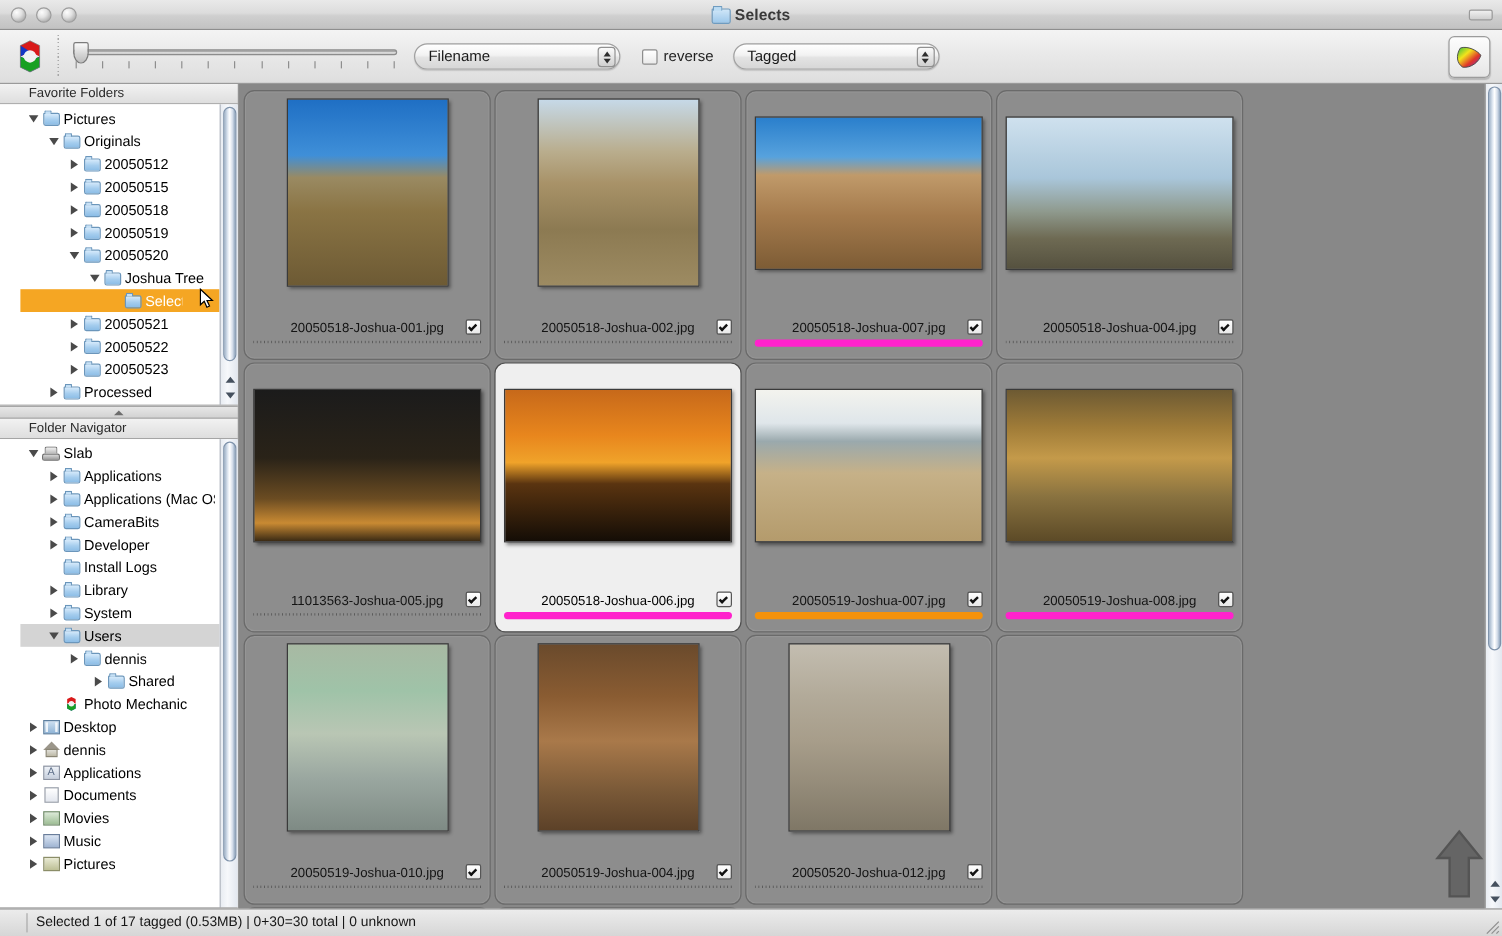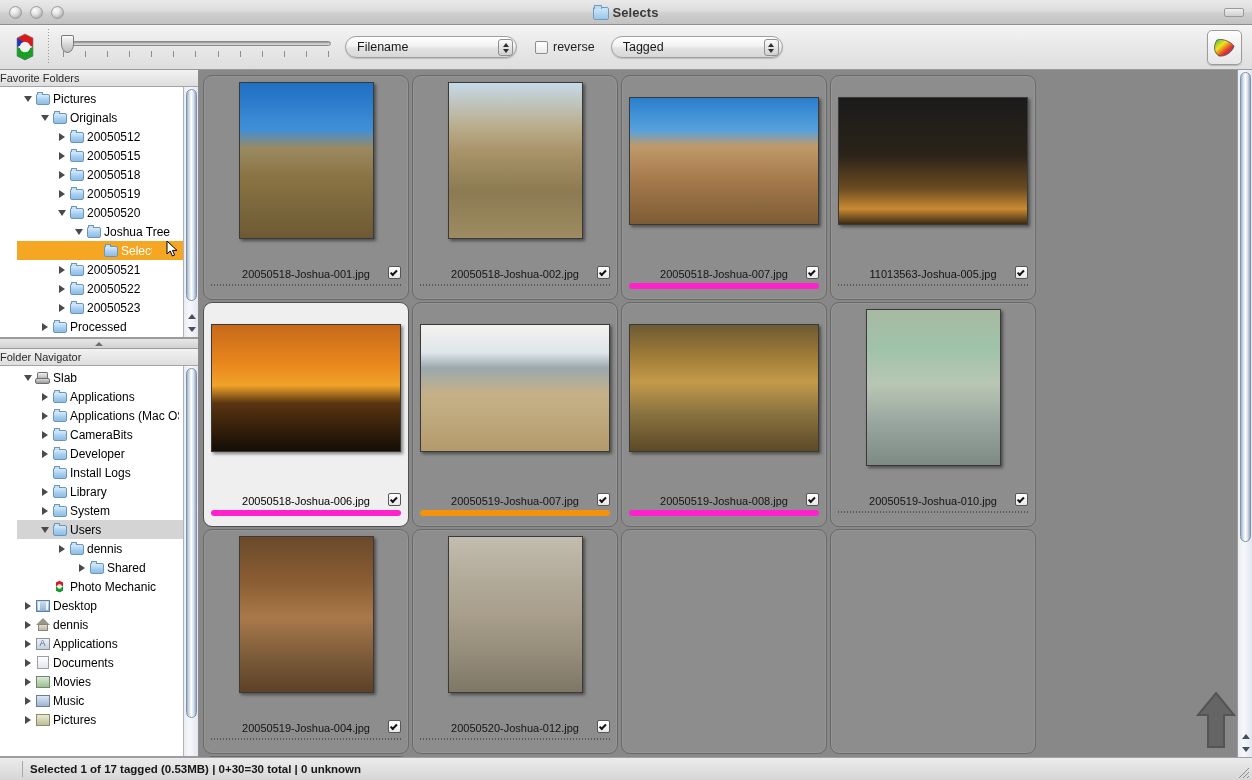--- a/index.html
+++ b/index.html
@@ -139,21 +139,21 @@
     width: 199px; flex: 0 0 199px;
     display: flex; flex-direction: column;
     background: #d9d9d9;
     border-right: 1px solid #8c8c8c;
   }
   .pane-head {
     height: 17px; flex: 0 0 17px;
     background: linear-gradient(to bottom,#f2f2f2,#dedede);
     border-bottom: 1px solid #a5a5a5;
     font-size: 11px; color: #2a2a2a;
-    display: flex; align-items: center; padding-left: 0;
+    display: flex; align-items: center; padding-left: 24px;
   }
   .tree-wrap {
     position: relative; flex: 1 1 auto; min-height: 0;
     background: #ffffff;
     border: 1px solid #9b9b9b; border-top: none; border-left: none; border-right: none;
     display: flex;
   }
   .tree {
     flex: 1 1 auto; overflow: hidden; background: #fff;
     padding-top: 2px;
@@ -307,21 +307,21 @@
   #drag-arrow {
     position: absolute; right: 8px; bottom: 6px;
     width: 56px; height: 62px; pointer-events: none; opacity: .55;
   }
 
   
   #statusbar {
     height: 23px; flex: 0 0 23px;
     background: linear-gradient(to bottom,#ececec,#d6d6d6);
     border-top: 1px solid #a0a0a0;
-    display: flex; align-items: center; position: relative; font-weight: bold;
+    display: flex; align-items: center; position: relative;
   }
   #status-text { font-size: 11.5px; color: #161616; margin-left: 30px; }
   #status-div { position: absolute; left: 22px; top: 3px; bottom: 3px; width: 1px; background: #a9a9a9; }
   #resize-grip { position: absolute; right: 2px; bottom: 1px; width: 14px; height: 14px; }
 </style>
 </head>
 <body>
 
 <div id="window">
 
@@ -857,20 +857,34 @@
                 <span class="cap-name">20050518-Joshua-007.jpg</span>
                 <span class="cap-check">
                   <span class="mark"></span>
                 </span>
               </div>
               <span class="tagbar" style="background:#ff22cc"></span>
             </div>
           </div>
           <div class="cell">
             <div class="thumb-box">
+              <div class="thumb" style="width:190px;height:128px;background-image:linear-gradient(#cfe1ee 0%,#a9c6da 40%,#8f9a8e 62%,#6e6a53 80%,#55513f 100%)"></div>
+            </div>
+            <div class="caption">
+              <div class="cap-line">
+                <span class="cap-name">20050518-Joshua-004.jpg</span>
+                <span class="cap-check">
+                  <span class="mark"></span>
+                </span>
+              </div>
+              <span class="tagbar empty"></span>
+            </div>
+          </div>
+          <div class="cell">
+            <div class="thumb-box">
               <div class="thumb" style="width:190px;height:128px;background-image:linear-gradient(#1b1b1b 0%,#2a2318 45%,#6b4c22 72%,#c98a33 88%,#3a2a14 100%)"></div>
             </div>
             <div class="caption">
               <div class="cap-line">
                 <span class="cap-name">11013563-Joshua-005.jpg</span>
                 <span class="cap-check">
                   <span class="mark"></span>
                 </span>
               </div>
               <span class="tagbar empty"></span>

